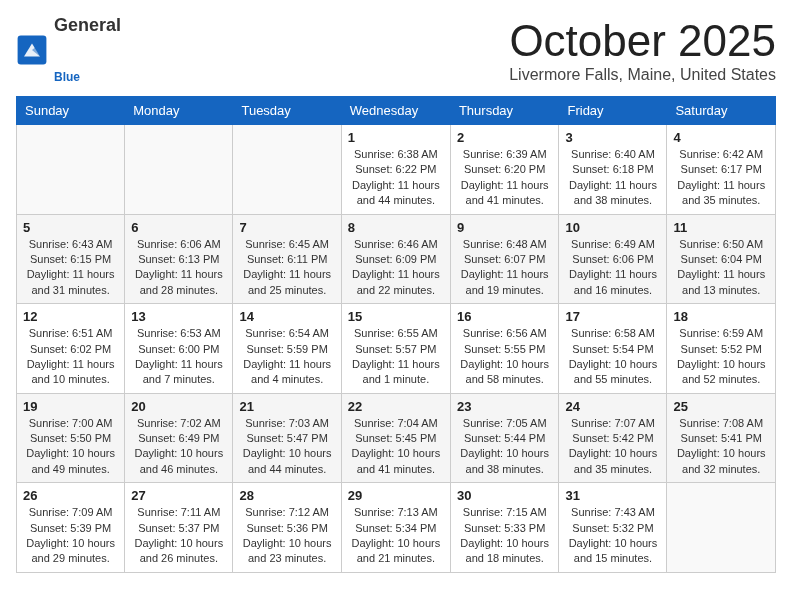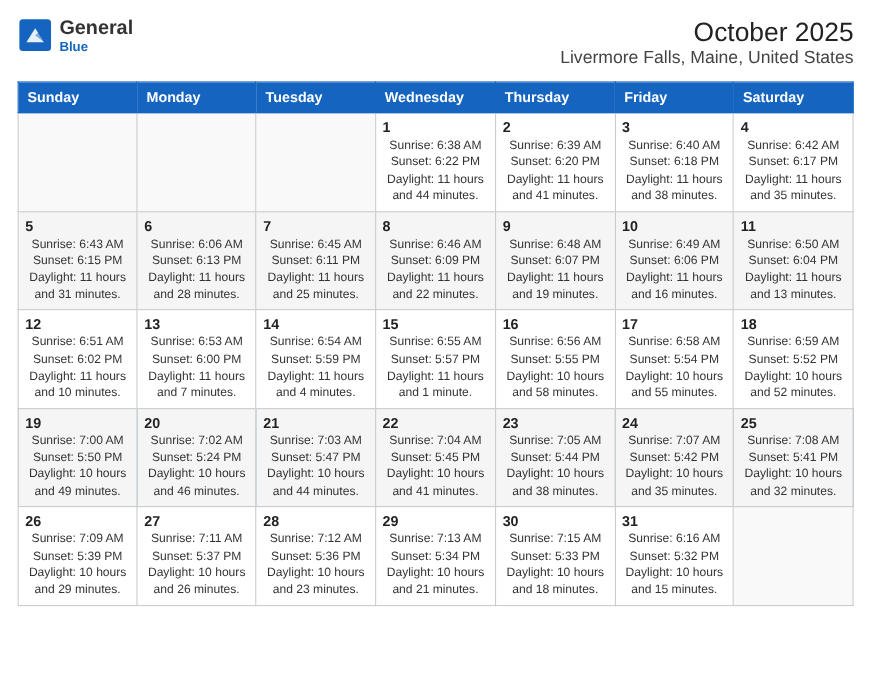--- a/index.html
+++ b/index.html
@@ -18,60 +18,61 @@
     }
     .logo {
       display: flex;
       align-items: center;
       gap: 6px;
     }
     .logo-text {
       display: flex;
       flex-direction: column;
       line-height: 1.1;
+      gap: 35px;
     }
     .logo-general {
       font-size: 18px;
       font-weight: bold;
       color: #333;
     }
     .logo-blue {
       font-size: 12px;
       font-weight: bold;
       color: #1565c0;
     }
     .logo-icon {
       width: 32px;
       height: 32px;
     }
     .title-block {
       text-align: right;
     }
     .month-title {
-      font-size: 24px;
+      font-size: 44px;
       font-weight: normal;
       color: #222;
     }
     .location {
       font-size: 16px;
       color: #444;
       margin-left: 34px;
     }
     .calendar {
       width: 100%;
       border-collapse: collapse;
       border: 1px solid #ccc;
     }
     .calendar th {
       background: #1565c0;
       color: #fff;
       text-align: left;
       padding: 6px 8px;
       font-size: 13px;
-      font-weight: bold;
+      font-weight: normal;
       border: 1px solid #1565c0;
     }
     .calendar td {
       vertical-align: top;
       padding: 5px 6px;
       border: 1px solid #ccc;
       width: 110px;
       min-height: 80px;
       font-size: 11px;
       color: #222;
@@ -211,21 +212,21 @@
           <div class="cell-text"><span>Sunrise: 6:59 AM</span><br><span>Sunset: 5:52 PM</span><br><span>Daylight: 10 hours</span><br><span>and 52 minutes.</span></div>
         </td>
       </tr>
       <tr style="background: #0369a1;">
         <td>
           <span class="day-number">19</span>
           <div class="cell-text"><span>Sunrise: 7:00 AM</span><br><span>Sunset: 5:50 PM</span><br><span>Daylight: 10 hours</span><br><span>and 49 minutes.</span></div>
         </td>
         <td>
           <span class="day-number">20</span>
-          <div class="cell-text"><span>Sunrise: 7:02 AM</span><br><span>Sunset: 5:24 PM</span><br><span>Daylight: 10 hours</span><br><span>and 46 minutes.</span></div>
+          <div class="cell-text"><span>Sunrise: 7:02 AM</span><br><span>Sunset: 6:49 PM</span><br><span>Daylight: 10 hours</span><br><span>and 46 minutes.</span></div>
         </td>
         <td>
           <span class="day-number">21</span>
           <div class="cell-text"><span>Sunrise: 7:03 AM</span><br><span>Sunset: 5:47 PM</span><br><span>Daylight: 10 hours</span><br><span>and 44 minutes.</span></div>
         </td>
         <td>
           <span class="day-number">22</span>
           <div class="cell-text"><span>Sunrise: 7:04 AM</span><br><span>Sunset: 5:45 PM</span><br><span>Daylight: 10 hours</span><br><span>and 41 minutes.</span></div>
         </td>
         <td>
@@ -257,18 +258,18 @@
         <td>
           <span class="day-number">29</span>
           <div class="cell-text"><span>Sunrise: 7:13 AM</span><br><span>Sunset: 5:34 PM</span><br><span>Daylight: 10 hours</span><br><span>and 21 minutes.</span></div>
         </td>
         <td>
           <span class="day-number">30</span>
           <div class="cell-text"><span>Sunrise: 7:15 AM</span><br><span>Sunset: 5:33 PM</span><br><span>Daylight: 10 hours</span><br><span>and 18 minutes.</span></div>
         </td>
         <td>
           <span class="day-number">31</span>
-          <div class="cell-text"><span>Sunrise: 6:16 AM</span><br><span>Sunset: 5:32 PM</span><br><span>Daylight: 10 hours</span><br><span>and 15 minutes.</span></div>
+          <div class="cell-text"><span>Sunrise: 7:43 AM</span><br><span>Sunset: 5:32 PM</span><br><span>Daylight: 10 hours</span><br><span>and 15 minutes.</span></div>
         </td>
         <td class="empty-cell"></td>
       </tr>
     </tbody>
 </table>
 
 </body></html>

